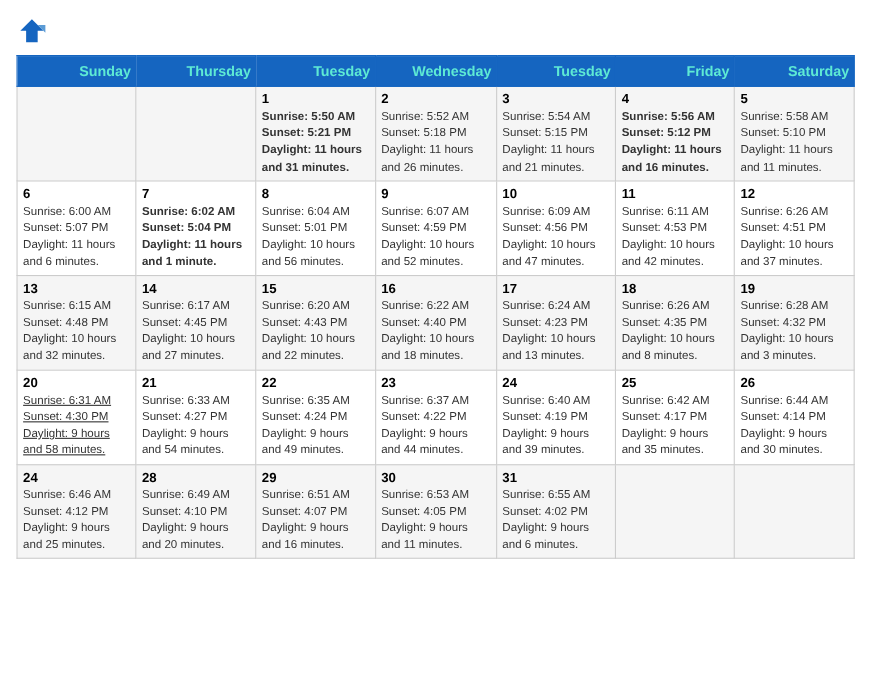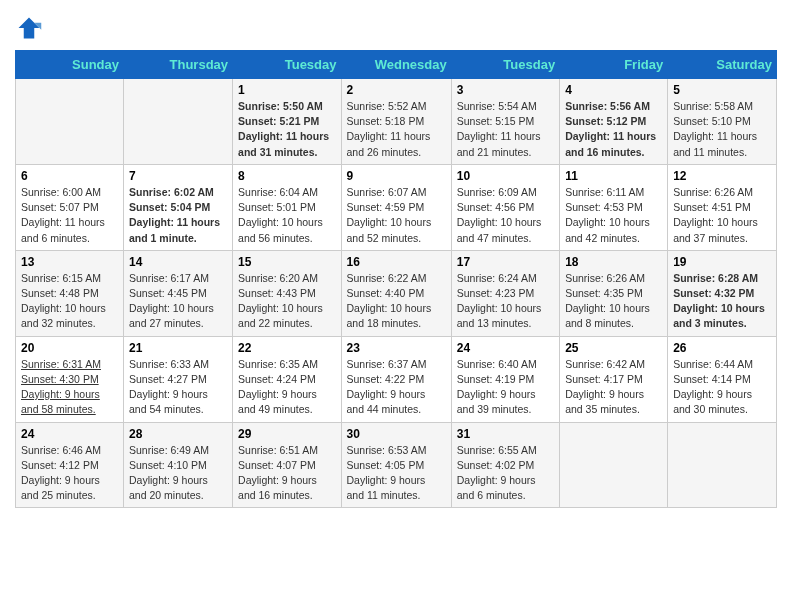--- a/index.html
+++ b/index.html
@@ -251,21 +251,21 @@
         </td>
         <td>
           <span class="day-num">18</span>
           <div class="day-info" style="white-space: pre-line;">Sunrise: 6:26 AM
 Sunset: 4:35 PM
 Daylight: 10 hours
 and 8 minutes.</div>
         </td>
         <td>
           <span class="day-num">19</span>
-          <div class="day-info" style="white-space: pre-line; font-weight: bold;">Sunrise: 6:28 AM
+          <div class="day-info" style="white-space: pre-line;">Sunrise: 6:28 AM
 Sunset: 4:32 PM
 Daylight: 10 hours
 and 3 minutes.</div>
         </td>
       </tr>
       <tr>
         <td>
           <span class="day-num">20</span>
           <div class="day-info" style="white-space: pre-line; text-decoration: underline;">Sunrise: 6:31 AM
 Sunset: 4:30 PM

